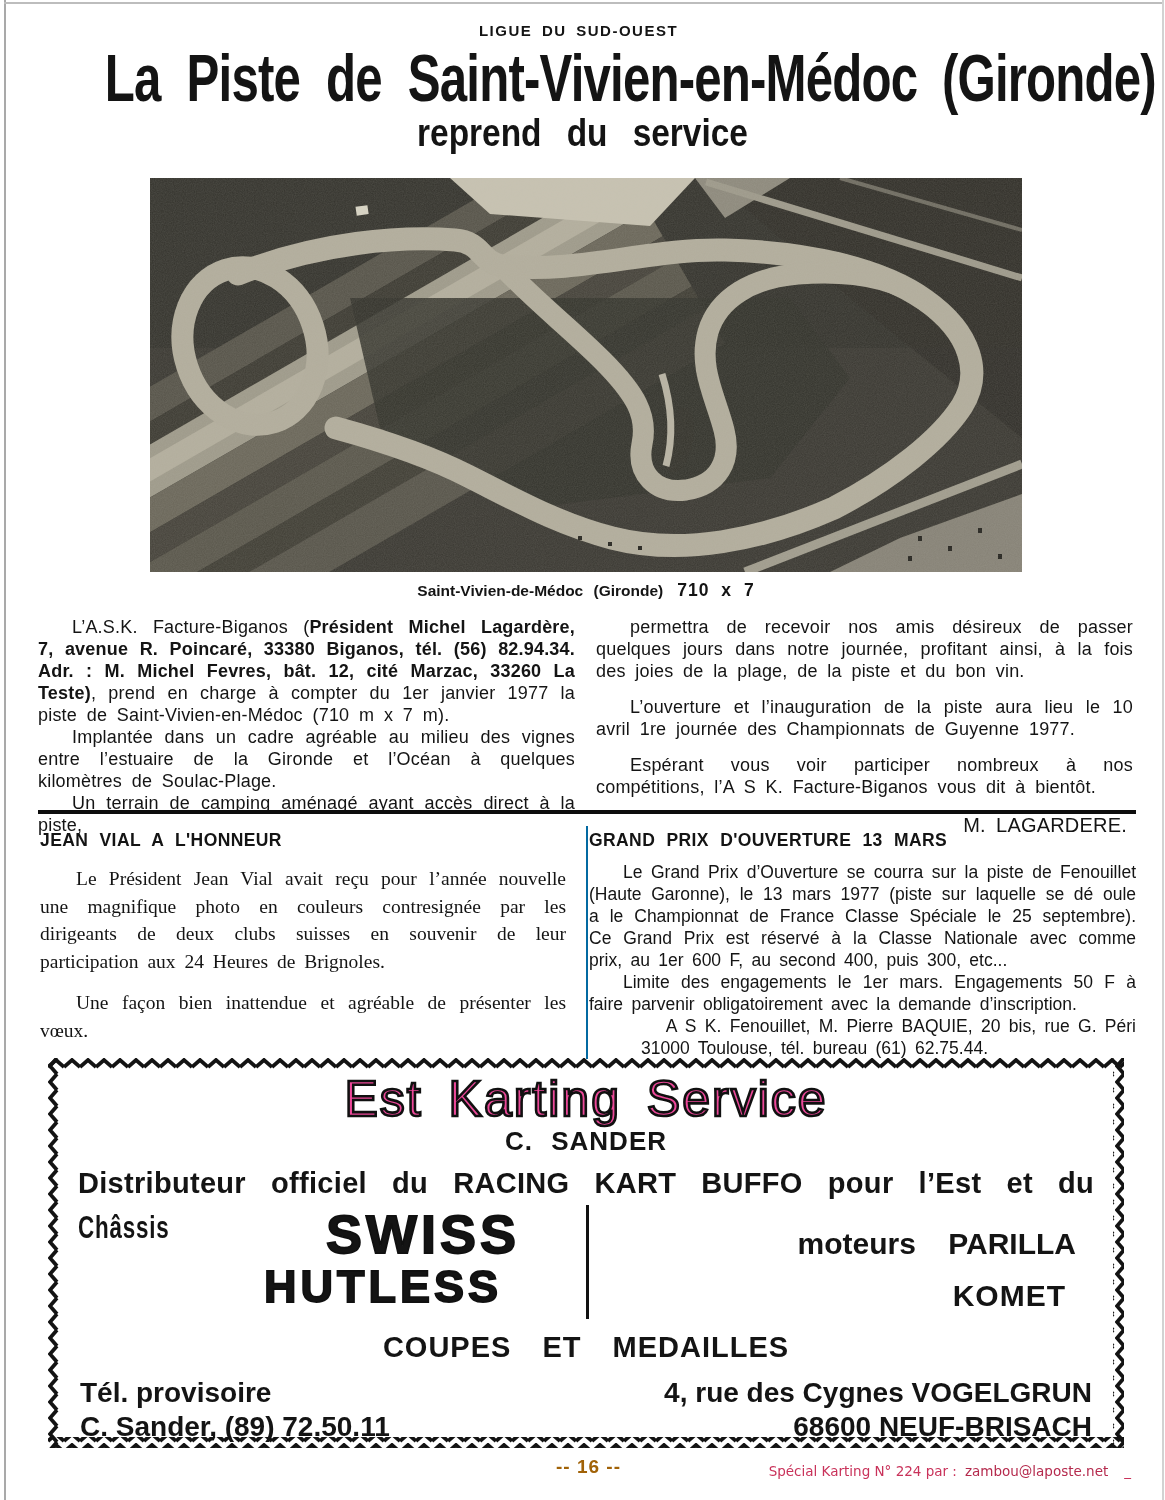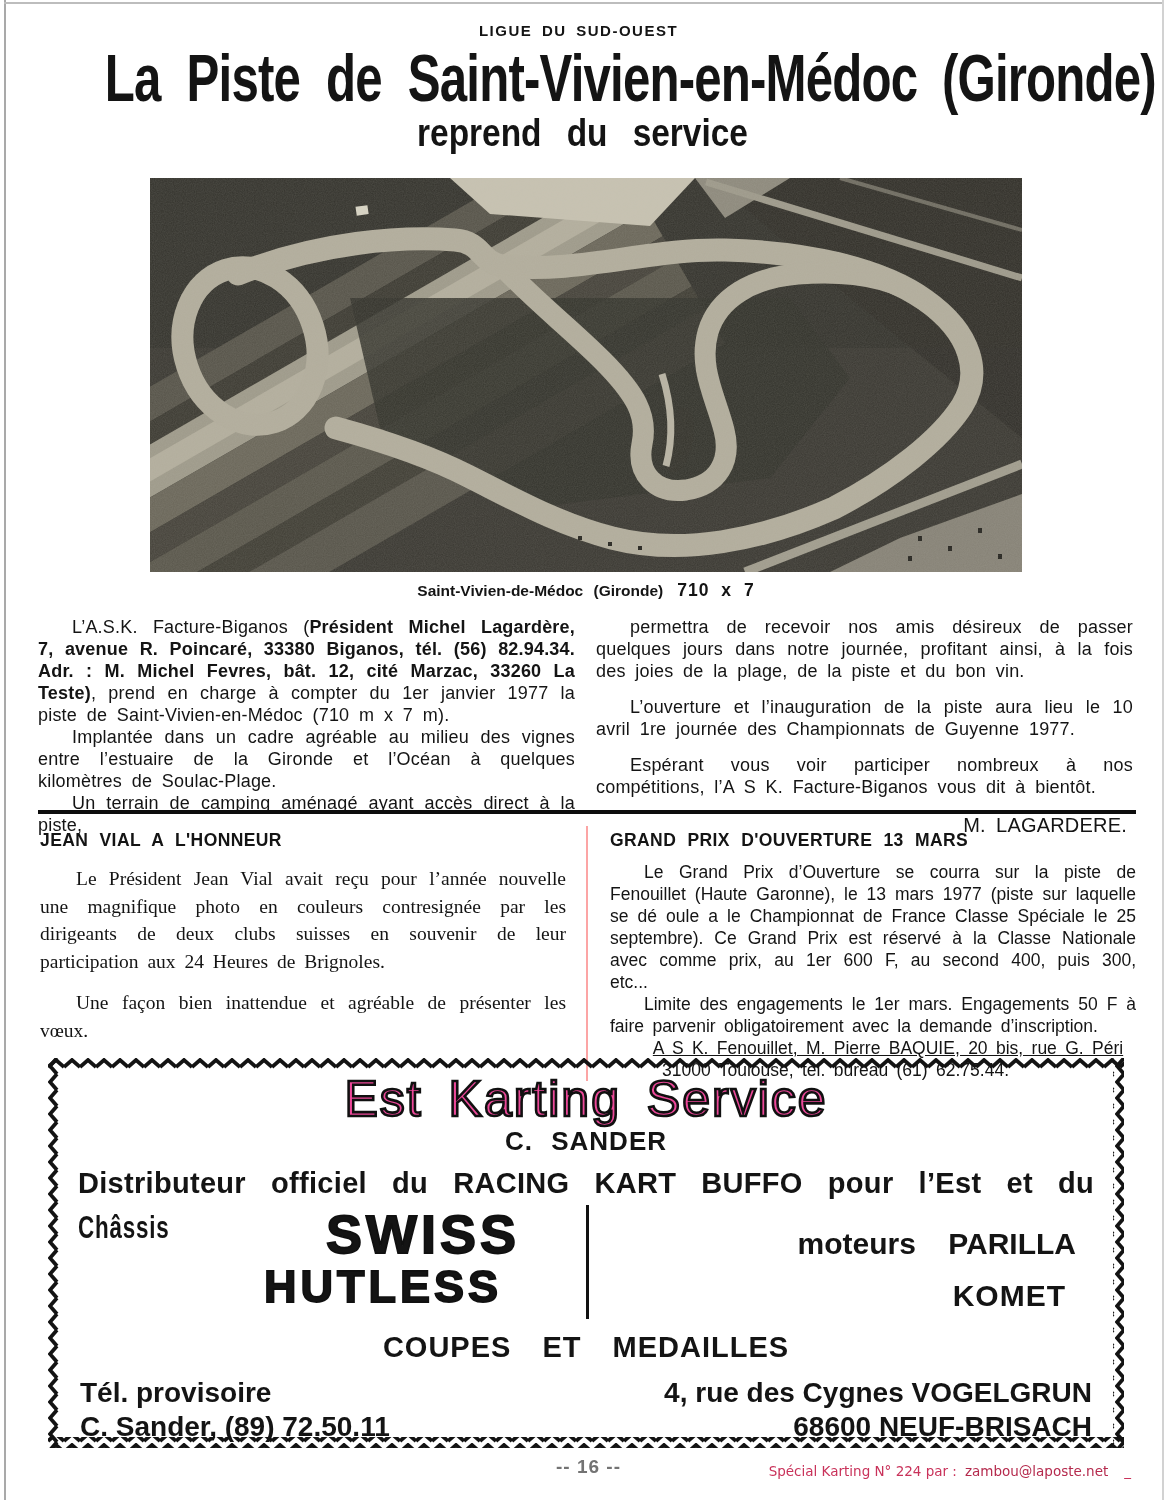--- a/index.html
+++ b/index.html
@@ -31,28 +31,28 @@
        letter-spacing:.2px;word-spacing:4.5px;}
   .col p{margin:0 0 7px 0;text-indent:34px;}
   .col p.nogap{margin-bottom:0;}
   .col .sign{ text-align:right;font-size:20px;padding-right:6px;margin-top:16px;}
   .rcol p{margin-bottom:14px;}
 
   .rule{position:absolute;top:810px;left:38px;width:1098px;height:4px;background:#0d0d0d;}
 
   .sections{position:absolute;top:826px;left:40px;width:1096px;display:flex;}
   .sec-left{width:546px;padding-right:20px;box-sizing:border-box;}
-  .sec-right{width:550px;padding-left:22px;box-sizing:border-box;border-left:2px solid #fca5a5;}
+  .sec-right{width:550px;padding-left:1px;box-sizing:border-box;border-left:2px solid #0369a1;}
   .sec-h{font-weight:bold;font-size:17.5px;word-spacing:6px;letter-spacing:.4px;margin:4px 0 10px 0;}
   .serifbody{font-family:"Liberation Serif",serif;font-size:19.5px;line-height:27.5px;
              text-align:justify;word-spacing:4px;}
   .serifbody p{margin:14px 0 0 0;text-indent:36px;}
   .sansbody{font-size:17.5px;line-height:22px;text-align:justify;word-spacing:3.5px;}
   .sansbody p{margin:0;text-indent:34px;}
-  .sansbody p.addr1{text-indent:30px;text-align:center;text-decoration:underline;}
+  .sansbody p.addr1{text-indent:30px;text-align:right;}
   .sansbody p.addr2{text-indent:52px;text-align:left;}
 
   .ad{position:absolute;top:1058px;left:48px;width:1076px;height:390px;}
   .ad-border{position:absolute;inset:0;width:100%;height:100%;}
   .ad-inner{position:relative;height:100%;}
   .ad-title{padding-top:14px;text-align:center;font-weight:normal;font-size:50px;line-height:54px;
             letter-spacing:2px;word-spacing:10px;color:#ec4899;-webkit-text-stroke:2.6px #101010;}
   .ad-sander{text-align:center;font-weight:bold;font-size:26px;line-height:30px;word-spacing:10px;letter-spacing:1px;}
   .ad-line1{margin:9px 30px 0 30px;font-weight:bold;font-size:29px;line-height:36px;
             text-align:justify;text-align-last:justify;white-space:nowrap;letter-spacing:.3px;}
@@ -65,21 +65,21 @@
   .ad-hutless{position:absolute;left:170px;top:58px;width:330px;text-align:center;font-weight:bold;
             font-size:45px;letter-spacing:4px;-webkit-text-stroke:1.8px #101010;}
   .ad-moteurs{position:absolute;right:48px;top:24px;font-weight:bold;font-size:30px;word-spacing:24px;}
   .ad-komet{position:absolute;right:58px;top:76px;font-weight:bold;font-size:30px;letter-spacing:1px;}
   .ad-coupes{margin-top:8px;text-align:center;font-weight:bold;font-size:29px;word-spacing:22px;letter-spacing:1px;}
   .ad-bottom{display:flex;justify-content:space-between;margin:12px 32px 0 32px;}
   .ad-bottom .blk{font-weight:bold;font-size:28px;line-height:34px;}
   .ad-bottom .right{text-align:right;}
 
   .pageno{position:absolute;top:1456px;left:12px;right:0;text-align:center;
-          font-weight:bold;font-size:19px;letter-spacing:1px;color:#737373;}
+          font-weight:bold;font-size:19px;letter-spacing:1px;color:#a16207;}
   .credit{position:absolute;top:1463px;right:34px;font-family:"DejaVu Sans",sans-serif;
           font-size:13.5px;color:#c9325a;}
   .credit .email{color:#b52a4d;margin-left:8px;}
   .credit .trail{margin-left:16px;color:#c9325a;}
 </style>
 </head>
 <body>
 
 <div class="page">
   <div class="edge-left"></div>

